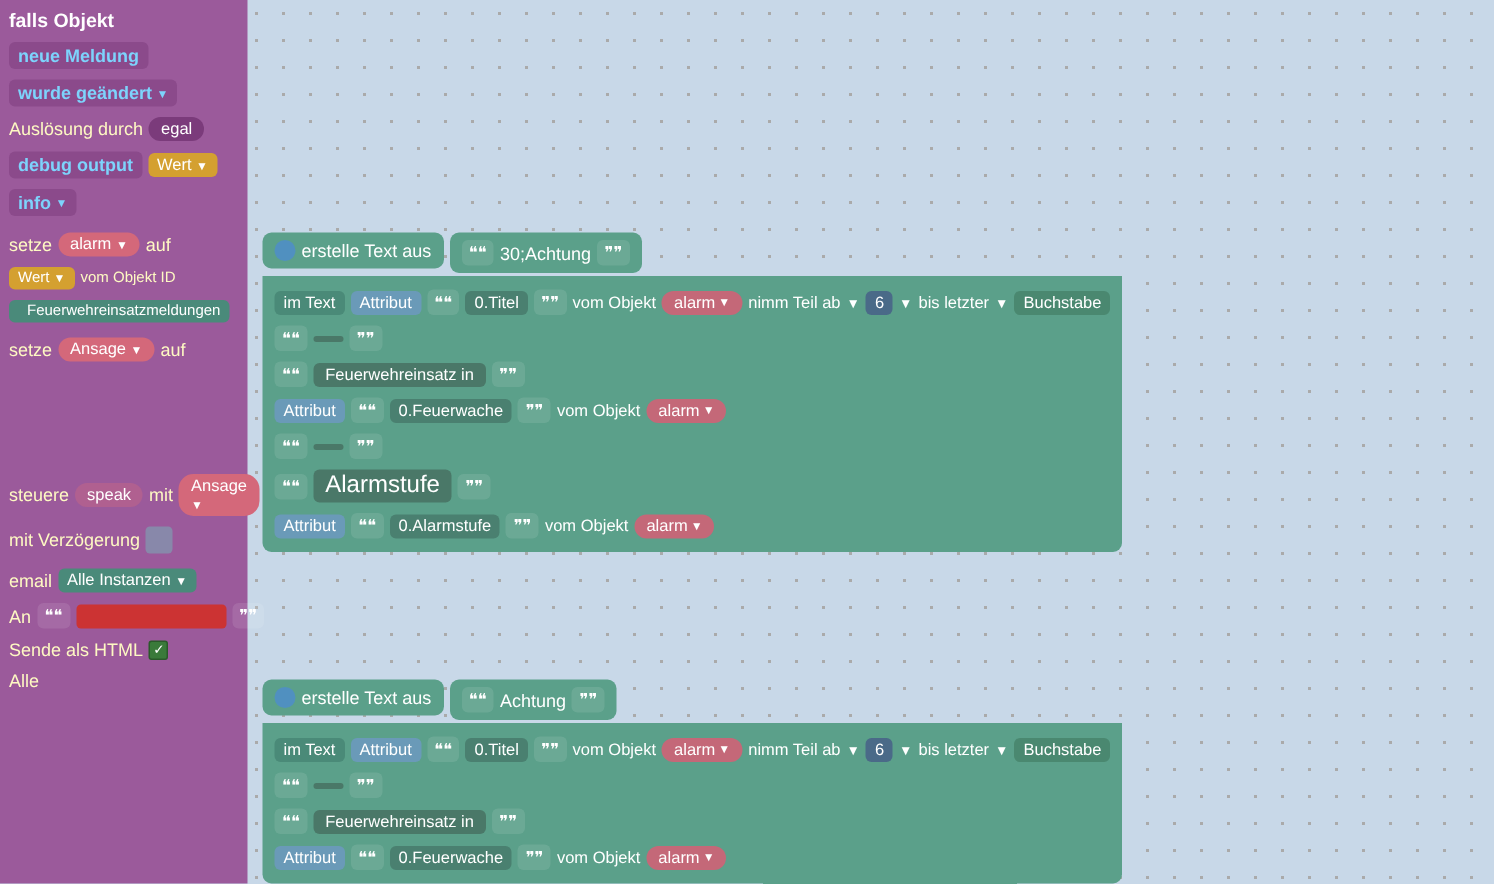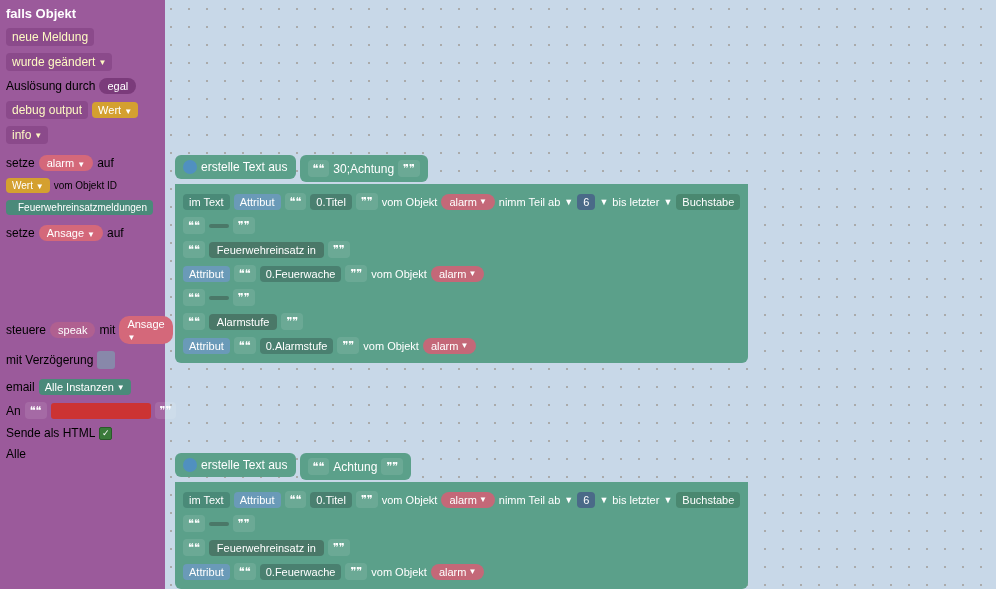--- a/index.html
+++ b/index.html
@@ -19,28 +19,28 @@
       position: absolute;
       left: 0;
       top: 0;
       width: 996px;
       height: 424px;
     }
 
     
     .purple-block {
       background-color: #8B4A8B;
-      color: #fef9c3;
+      color: #7dd3fc;
       border-radius: 4px;
       padding: 2px 6px;
       display: inline-flex;
       align-items: center;
       gap: 3px;
       font-size: 12px;
-      font-weight: normal;
+      font-weight: bold;
     }
 
     .purple-pill {
       background-color: #7B3B7B;
       color: white;
       border-radius: 10px;
       padding: 2px 8px;
       font-size: 11px;
     }
 
@@ -140,21 +140,21 @@
 
     .quote-block {
       background-color: rgba(255,255,255,0.1);
       border-radius: 4px;
       padding: 2px 5px;
       font-size: 11px;
       color: white;
     }
 
     .text-label {
-      color: #000000;
+      color: #fef9c3;
       font-size: 12px;
       text-align: center;
     }
   </style>
 </head>
 <body>
 
 <div class="block-container">
 
   <div class="left-panel">
@@ -334,21 +334,21 @@
       </div>
 
       <div class="row" style="margin:3px 0;">
         <span class="quote-block">❝❝</span>
         <span style="background:#4A7868; border-radius:4px; padding:2px 10px; font-size:11px;"></span>
         <span class="quote-block">❞❞</span>
       </div>
 
       <div class="row" style="margin:3px 0;">
         <span class="quote-block">❝❝</span>
-        <span style="background:#4A7868; border-radius:4px; padding:2px 8px; font-size:11px;">Alarmstufe</span>
+        <span style="background:#4A7868; border-radius:4px; padding:2px 8px; font-size:16px;">Alarmstufe</span>
         <span class="quote-block">❞❞</span>
       </div>
 
       <div class="row" style="margin:3px 0;">
         <div style="background:#6A9AB8; border-radius:4px; padding:2px 6px; font-size:11px; display:flex; align-items:center; gap:3px;">
           <span>Attribut</span>
         </div>
         <span class="quote-block">❝❝</span>
         <span style="background:#4A8070; border-radius:4px; padding:2px 6px; font-size:11px;">0.Alarmstufe</span>
         <span class="quote-block">❞❞</span>

